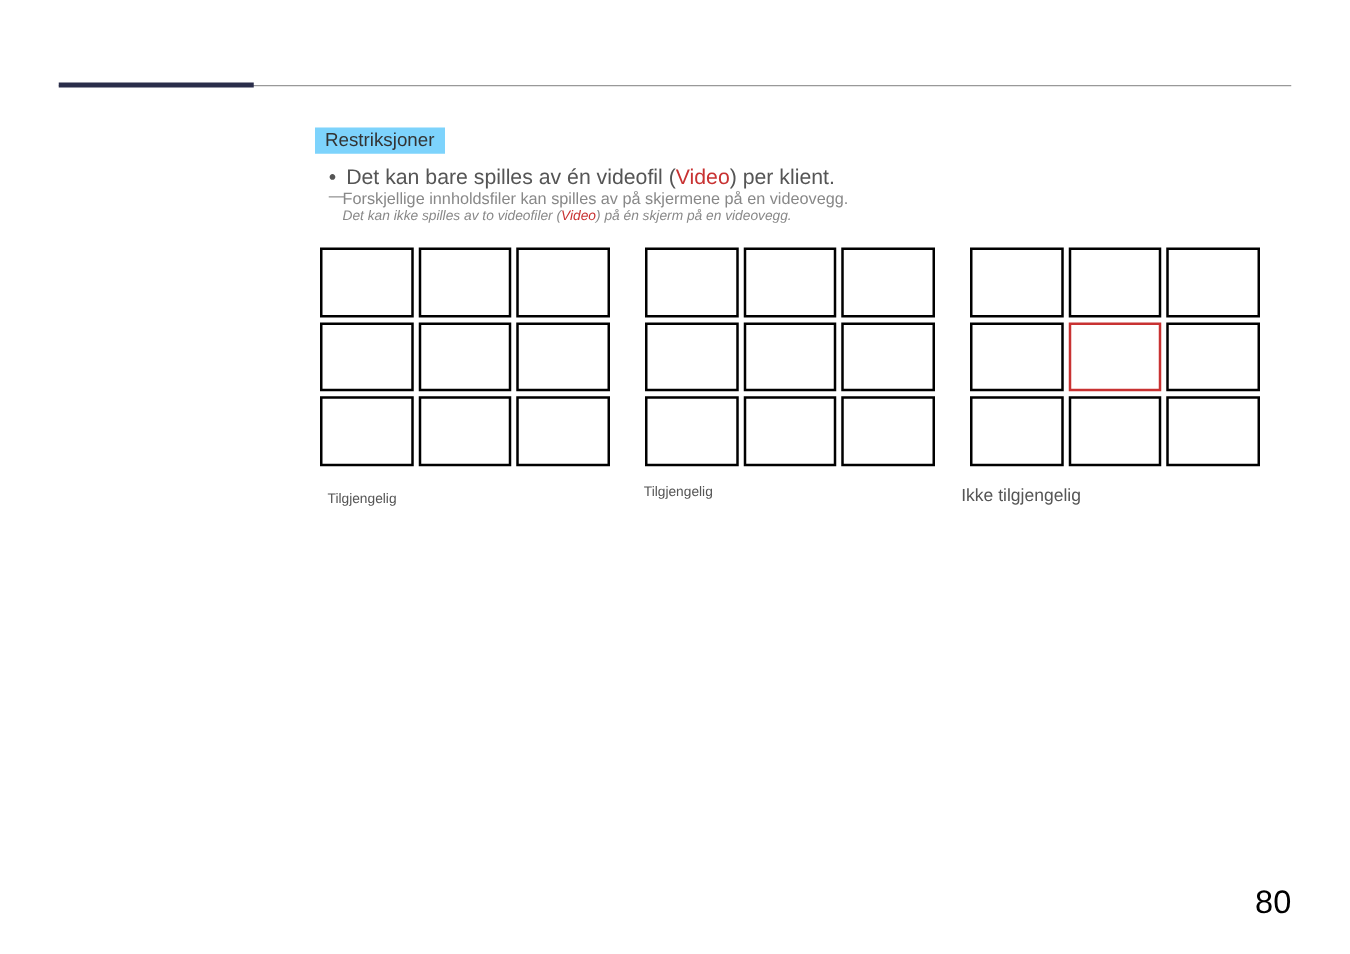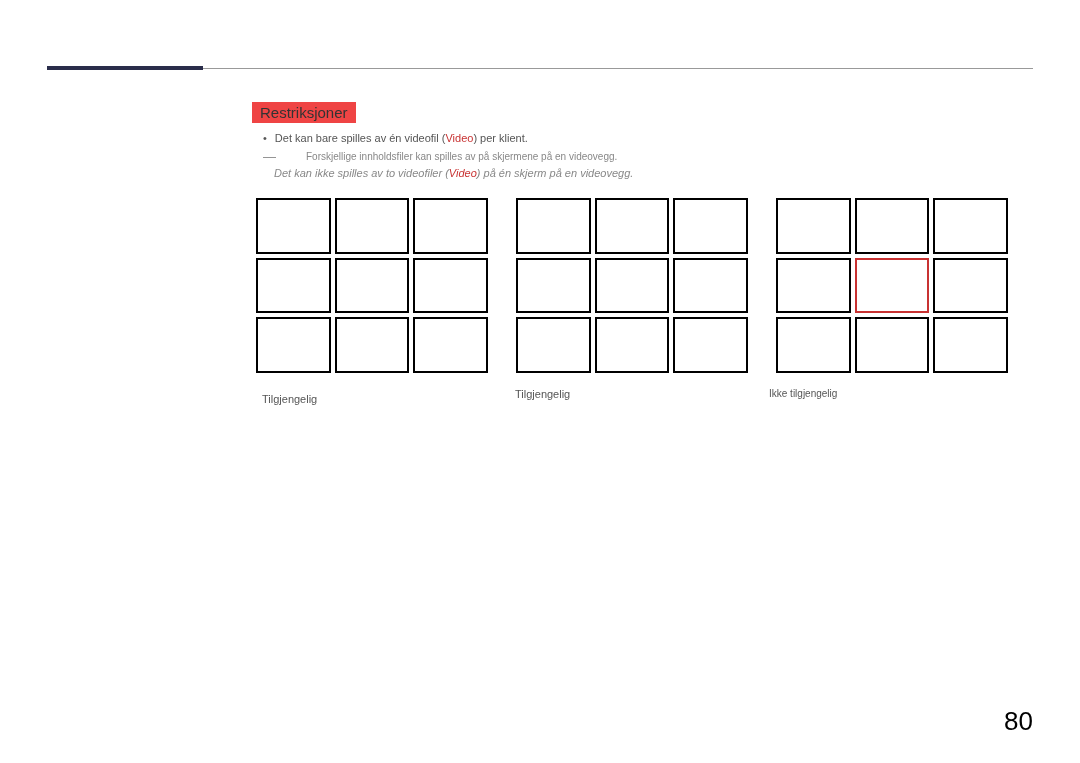--- a/index.html
+++ b/index.html
@@ -27,47 +27,46 @@
       top: 66px;
       left: 47px;
       width: 156px;
       height: 4px;
       background: #2a2d4a;
     }
     .section-title {
       position: absolute;
       top: 102px;
       left: 252px;
-      background: #ef4444;
+      background: #7dd3fc;
       padding: 2px 8px;
       font-size: 15px;
       color: #333;
       font-weight: 500;
     }
     .bullet-line {
       position: absolute;
       top: 132px;
       left: 263px;
-      font-size: 11px;
+      font-size: 17px;
       color: #555;
     }
     .bullet-dot {
       display: inline-block;
       margin-right: 8px;
     }
     .video-red {
       color: #c83232;
     }
     .sub-line-1 {
       position: absolute;
       top: 151px;
       left: 274px;
-      font-size: 10px;
+      font-size: 13px;
       color: #888;
-      margin-left: 32px;
     }
     .dash {
       position: absolute;
       top: 149px;
       left: 263px;
       font-size: 13px;
       color: #888;
     }
     .sub-line-2 {
       position: absolute;
@@ -111,21 +110,21 @@
       position: absolute;
       top: 388px;
       left: 515px;
       font-size: 11px;
       color: #555;
     }
     .label-3 {
       position: absolute;
       top: 388px;
       left: 769px;
-      font-size: 10px;
+      font-size: 14px;
       color: #555;
     }
     .page-number {
       position: absolute;
       bottom: 26px;
       right: 47px;
       font-size: 26px;
       color: #000000;
       font-weight: 300;
     }

